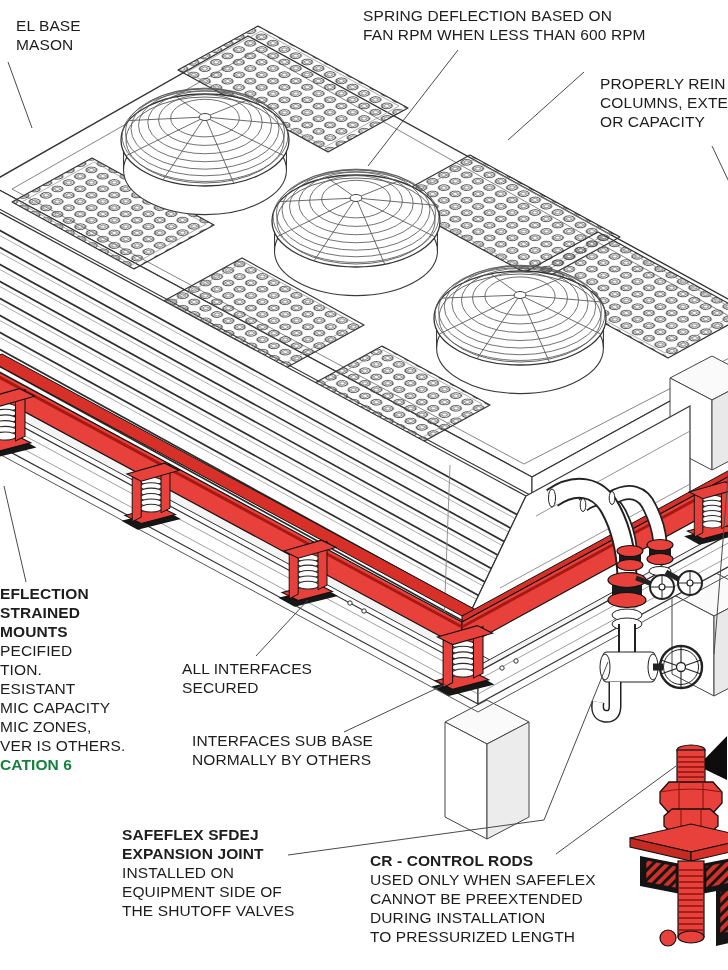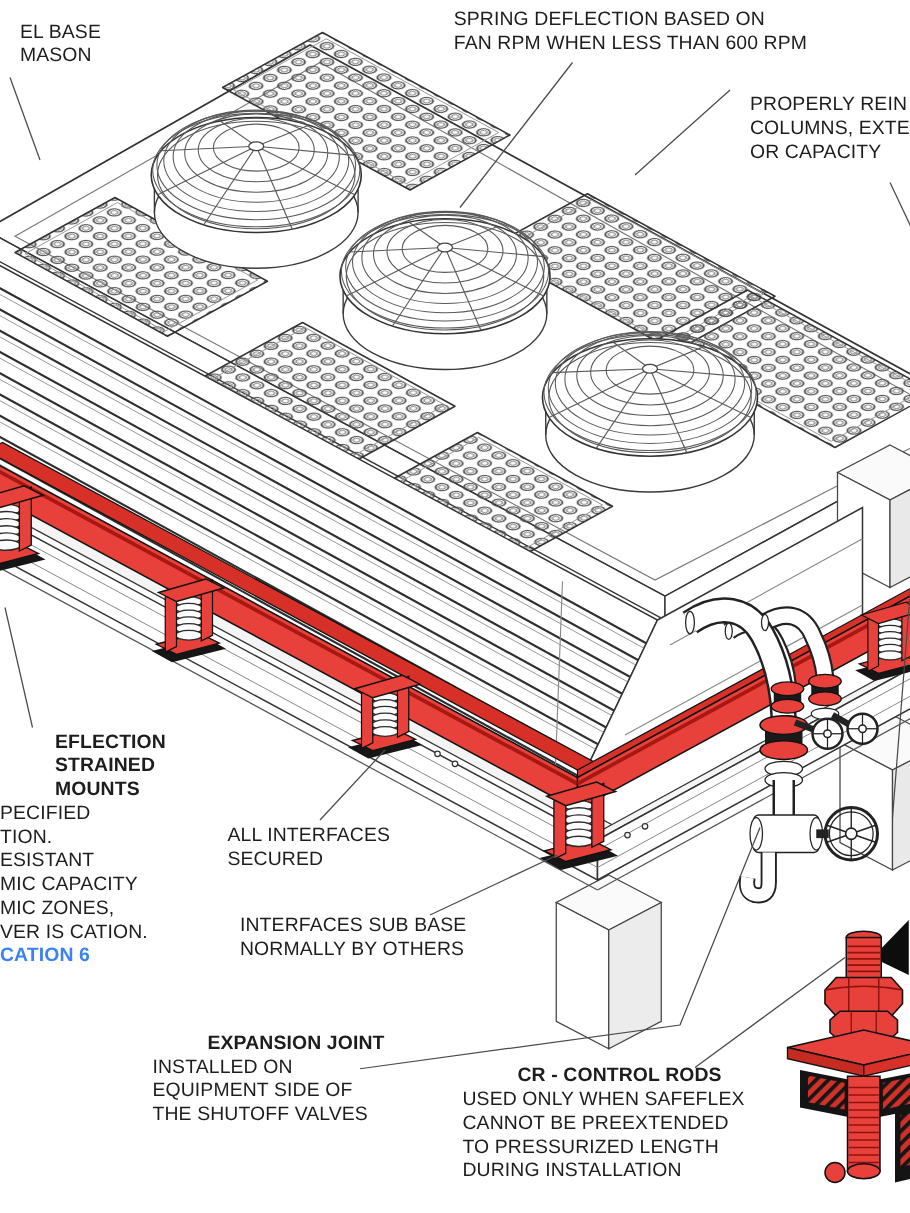--- a/index.html
+++ b/index.html
@@ -1,22 +1,22 @@
 <!DOCTYPE html>
 <html><head>
 <meta charset="utf-8">
 <style>
   html,body{margin:0;padding:0;background:#fff;}
   #canvas{position:relative;width:728px;height:970px;overflow:hidden;background:#fff;
           font-family:"Liberation Sans","DejaVu Sans",sans-serif;border-radius:20px;}
   #iso{position:absolute;left:0;top:0;}
   .lbl{position:absolute;font-size:15.5px;line-height:19px;color:#1d1d1d;white-space:nowrap;letter-spacing:.1px;}
   .lbl span{display:block;}
-  .b{font-weight:bold;padding-left:44px;}
-  .r{font-weight:bold;color:#3b82f6;}
+  .b{font-weight:bold;}
+  .r{font-weight:bold;color:#15803d;}
 </style>
 </head>
 <body>
 
 <div id="canvas">
 
 <svg id="iso" width="728" height="970" viewBox="0 0 728 970">
   <defs>
     <clipPath id="louvClip">
           <polygon points="-12,206 526,496 462,630 -12,376"></polygon>
@@ -420,42 +420,43 @@
 
 <div class="lbl" style="left:0px;top:584px">
   <span class="b">EFLECTION</span>
   <span class="b">STRAINED</span>
   <span class="b">MOUNTS</span>
   <span>PECIFIED</span>
   <span>TION.</span>
   <span>ESISTANT</span>
   <span>MIC CAPACITY</span>
   <span>MIC ZONES,</span>
-  <span>VER IS CATION.</span>
+  <span>VER IS OTHERS.</span>
   <span class="r">CATION 6</span>
 </div>
 
 <div class="lbl" style="left:182px;top:659px">
   <span>ALL INTERFACES</span>
   <span>SECURED</span>
 </div>
 
 <div class="lbl" style="left:192px;top:731px">
   <span>INTERFACES SUB BASE</span>
   <span>NORMALLY BY OTHERS</span>
 </div>
 
 <div class="lbl" style="left:122px;top:825px">
+  <span class="b">SAFEFLEX SFDEJ</span>
   <span class="b">EXPANSION JOINT</span>
   <span>INSTALLED ON</span>
   <span>EQUIPMENT SIDE OF</span>
   <span>THE SHUTOFF VALVES</span>
 </div>
 
 <div class="lbl" style="left:370px;top:851px">
   <span class="b">CR - CONTROL RODS</span>
   <span>USED ONLY WHEN SAFEFLEX</span>
   <span>CANNOT BE PREEXTENDED</span>
+  <span>DURING INSTALLATION</span>
   <span>TO PRESSURIZED LENGTH</span>
-  <span>DURING INSTALLATION</span>
 </div>
 
 </div>
 
 </body></html>

